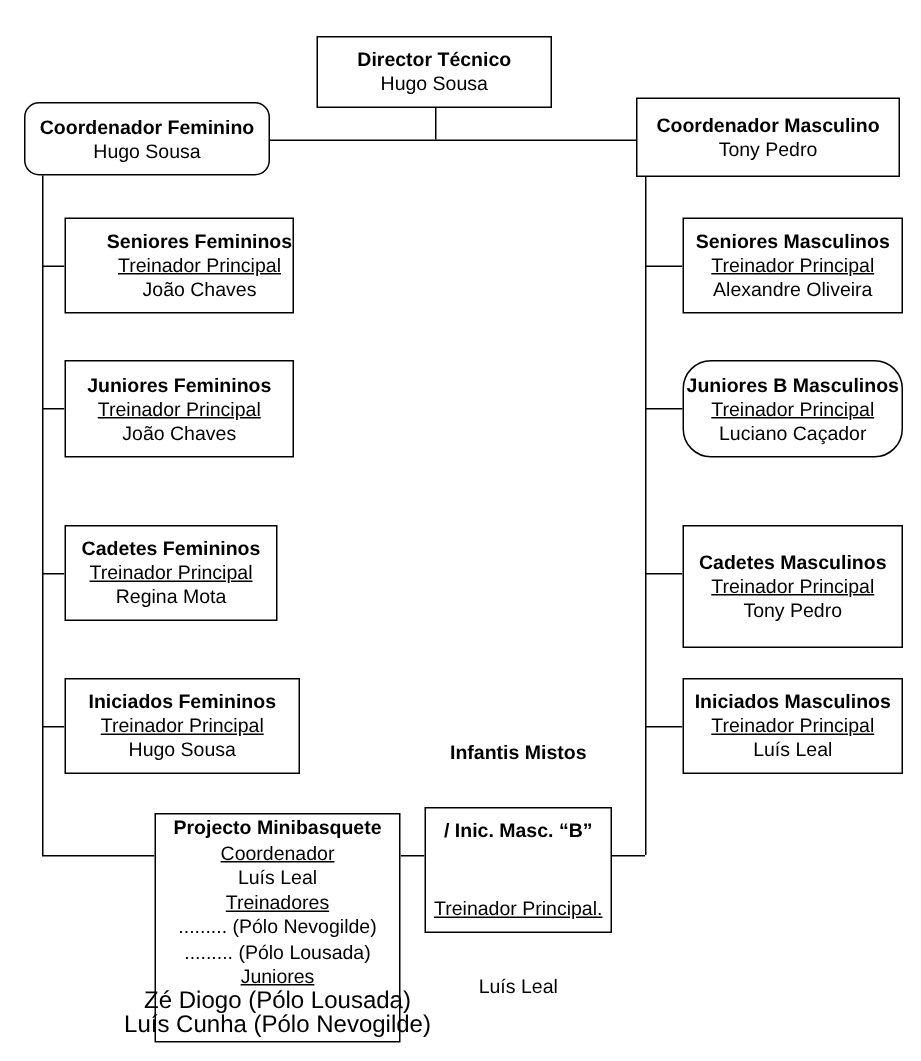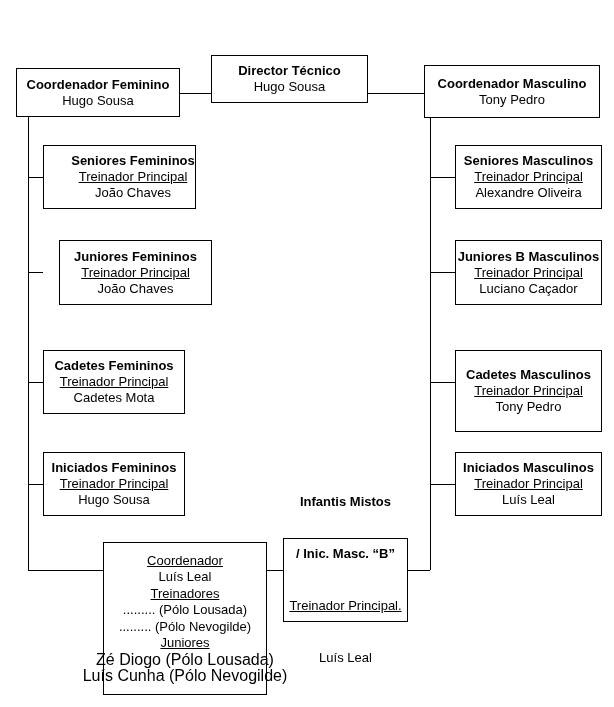--- a/index.html
+++ b/index.html
@@ -13,31 +13,31 @@
   .box {
     position:absolute; border:1px solid #000; background:#fff;
     display:flex; flex-direction:column; justify-content:center; align-items:center;
     text-align:center; font-size:13px; line-height:16px; white-space:nowrap;
   }
   .box .title { font-weight:bold; }
   .u { text-decoration:underline; }
   .small { font-size:16px; }
 
   
-  .b-director   { left:211px; top:24px;  width:157px; height:48px;margin-top:31px; }
-  .b-coord-fem  { left:16px;  top:68px;  width:164px; height:49px; }
+  .b-director   { left:211px; top:24px;  width:157px; height:48px; }
+  .b-coord-fem  { left:16px;  top:68px;  width:164px; height:49px;border-radius:10px; }
   .b-coord-masc { left:424px; top:65px;  width:176px; height:53px; }
 
   .b-fem-0 { left:43px; top:145px; width:153px; height:64px;padding-left:27px; }
-  .b-fem-1 { left:43px; top:240px; width:153px; height:65px;margin-left:16px; }
+  .b-fem-1 { left:43px; top:240px; width:153px; height:65px; }
   .b-fem-2 { left:43px; top:350px; width:142px; height:64px; }
-  .b-fem-3 { left:43px; top:452px; width:142px; height:64px; }
+  .b-fem-3 { left:43px; top:452px; width:157px; height:64px; }
 
   .b-masc-0 { left:455px; top:145px; width:147px; height:64px; }
-  .b-masc-1 { left:455px; top:240px; width:147px; height:65px; }
+  .b-masc-1 { left:455px; top:240px; width:147px; height:65px;border-radius:19px; }
   .b-masc-2 { left:455px; top:350px; width:147px; height:82px; }
   .b-masc-3 { left:455px; top:452px; width:147px; height:64px; }
 
   .b-mini     { left:103px; top:542px; width:164px; height:153px; line-height:16.5px; }
   .b-infantis { left:283px; top:538px; width:125px; height:84px;gap:36px; }
 
   
   .line { position:absolute; background:#000; }
   .line.h { height:1px; }
   .line.v { width:1px; }
@@ -89,21 +89,21 @@
 
   <div class="box b-fem-1">
     <div class="title">Juniores Femininos</div>
     <div class="u">Treinador Principal</div>
     <div>João Chaves</div>
   </div>
 
   <div class="box b-fem-2">
     <div class="title">Cadetes Femininos</div>
     <div class="u">Treinador Principal</div>
-    <div>Cadetes Mota</div>
+    <div>Regina Mota</div>
   </div>
 
   <div class="box b-fem-3">
     <div class="title">Iniciados Femininos</div>
     <div class="u">Treinador Principal</div>
     <div>Hugo Sousa</div>
   </div>
 
   <div class="box b-masc-0">
     <div class="title">Seniores Masculinos</div>
@@ -123,25 +123,26 @@
     <div>Tony Pedro</div>
   </div>
 
   <div class="box b-masc-3">
     <div class="title">Iniciados Masculinos</div>
     <div class="u">Treinador Principal</div>
     <div>Luís Leal</div>
   </div>
 
   <div class="box b-mini">
+    <div class="title">Projecto Minibasquete</div>
     <div class="u">Coordenador</div>
     <div>Luís Leal</div>
     <div class="u">Treinadores</div>
+    <div>......... (Pólo Nevogilde)</div>
     <div>......... (Pólo Lousada)</div>
-    <div>......... (Pólo Nevogilde)</div>
     <div class="u">Juniores</div>
     <div class="small">Zé Diogo (Pólo Lousada)</div>
     <div class="small">Luís Cunha (Pólo Nevogilde)</div>
   </div>
 
   <div class="box b-infantis">
     <div class="title">Infantis Mistos</div>
     <div class="title">/ Inic. Masc. “B”</div>
     <div class="u">Treinador Principal.</div>
     <div>Luís Leal</div>

